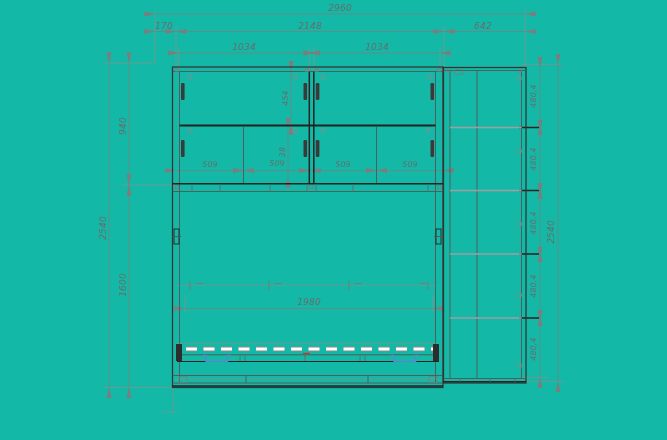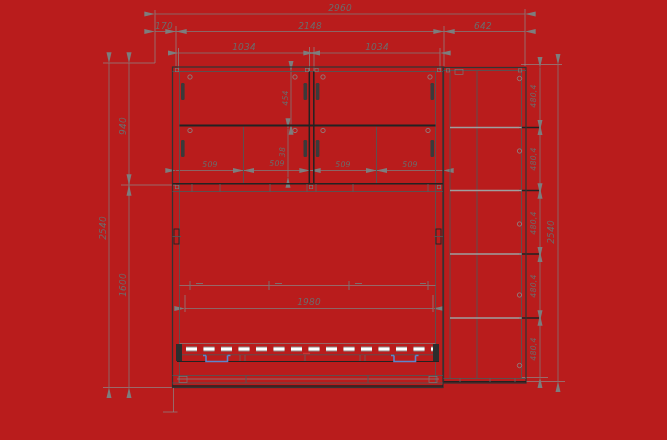--- a/index.html
+++ b/index.html
@@ -1,16 +1,16 @@
 <!DOCTYPE html>
 <html><head>
 <meta charset="utf-8">
 <style>
   html,body{margin:0;padding:0;background:#ffffff;}
-  .stage{position:relative;width:667px;height:440px;background:#b91c1c;overflow:hidden;
+  .stage{position:relative;width:667px;height:440px;background:#14b8a6;overflow:hidden;
          font-family:"DejaVu Sans",sans-serif;}
   svg{display:block;}
   .dimtxt{font-family:"DejaVu Sans",sans-serif;font-style:italic;fill:#6b6b6b;}
   .t9{font-size:9px;letter-spacing:.2px;}
   .t8{font-size:7.8px;letter-spacing:.2px;}
   .ext{stroke:#8c8c8c;stroke-width:.7;fill:none;}
   .dim{stroke:#7d7d7d;stroke-width:.75;fill:none;}
   .s-heavy{stroke:#333333;stroke-width:1.25;fill:none;}
   .s-med{stroke:#555555;stroke-width:.9;fill:none;}
   .s-thin{stroke:#8a8a8a;stroke-width:.7;fill:none;}

